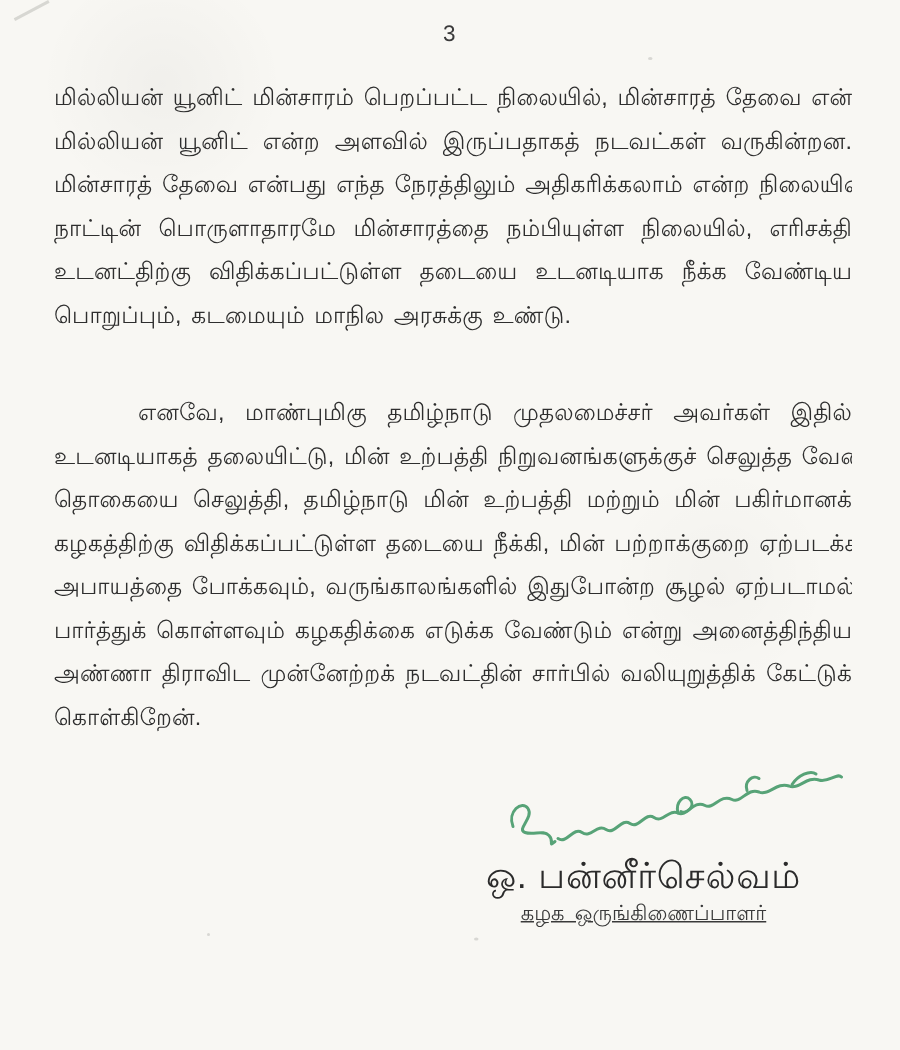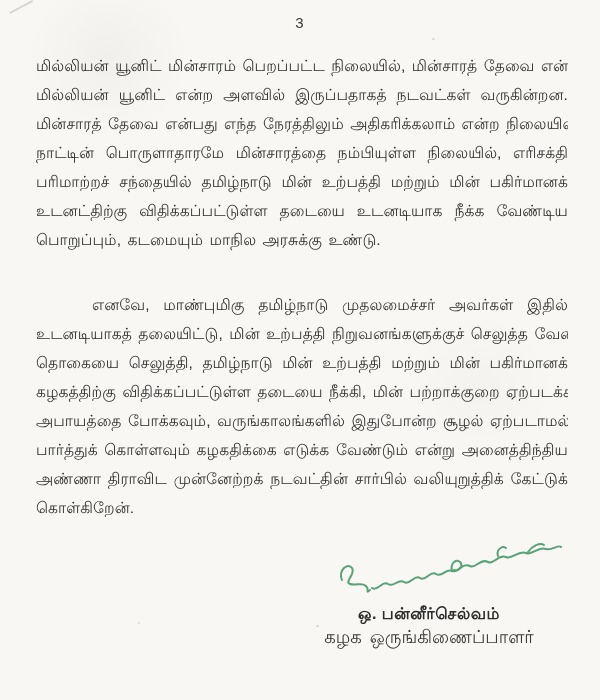--- a/index.html
+++ b/index.html
@@ -76,32 +76,33 @@
   }
   .signature-block {
     width: 290px;
     text-align: center;
   }
   .sig-scrawl {
     display: block;
     margin: 0 0 2px 48px;
   }
   .sig-name {
-    font-size: 16px;
-    font-weight: 700;
+    font-size: 24px;
+    font-weight: 400;
     line-height: 24px;
     color: #2b2b2b;
     letter-spacing: 0.5px;
   }
   .sig-title {
-    font-size: 18px;
+    font-size: 14px;
     line-height: 17px;
     color: #3a3a3a;
     font-weight: 500;
     word-spacing: 3px;
+    text-decoration: underline;
   }
   .sig-title.first { margin-top: 3px; }
 </style>
 </head>
 <body>
 
 <div class="page">
 
   <div class="scratch"></div>
   <div class="speck s1"></div>
@@ -109,21 +110,20 @@
   <div class="speck s3"></div>
 
   <div class="page-number">3</div>
 
   <div class="body-text">
     <div class="para">
       <div class="line">மில்லியன் யூனிட் மின்சாரம் பெறப்பட்ட நிலையில், மின்சாரத் தேவை என்பது 350</div>
       <div class="line">மில்லியன் யூனிட் என்ற அளவில் இருப்பதாகத் நடவட்கள் வருகின்றன.</div>
       <div class="line">மின்சாரத் தேவை என்பது எந்த நேரத்திலும் அதிகரிக்கலாம் என்ற நிலையில், ஒரு</div>
       <div class="line">நாட்டின் பொருளாதாரமே மின்சாரத்தை நம்பியுள்ள நிலையில், எரிசக்தி</div>
-      <div class="line">பரிமாற்றச் சந்தையில் தமிழ்நாடு மின் உற்பத்தி மற்றும் மின் பகிர்மானக்</div>
       <div class="line">உடனட்திற்கு விதிக்கப்பட்டுள்ள தடையை உடனடியாக நீக்க வேண்டிய</div>
       <div class="line last">பொறுப்பும், கடமையும் மாநில அரசுக்கு உண்டு.</div>
     </div>
 
     <div class="para">
       <div class="line indent">எனவே, மாண்புமிகு தமிழ்நாடு முதலமைச்சர் அவர்கள் இதில்</div>
       <div class="line">உடனடியாகத் தலையிட்டு, மின் உற்பத்தி நிறுவனங்களுக்குச் செலுத்த வேண்டிய</div>
       <div class="line">தொகையை செலுத்தி, தமிழ்நாடு மின் உற்பத்தி மற்றும் மின் பகிர்மானக்</div>
       <div class="line">கழகத்திற்கு விதிக்கப்பட்டுள்ள தடையை நீக்கி, மின் பற்றாக்குறை ஏற்படக்கூடிய</div>
       <div class="line">அபாயத்தை போக்கவும், வருங்காலங்களில் இதுபோன்ற சூழல் ஏற்படாமல்</div>

